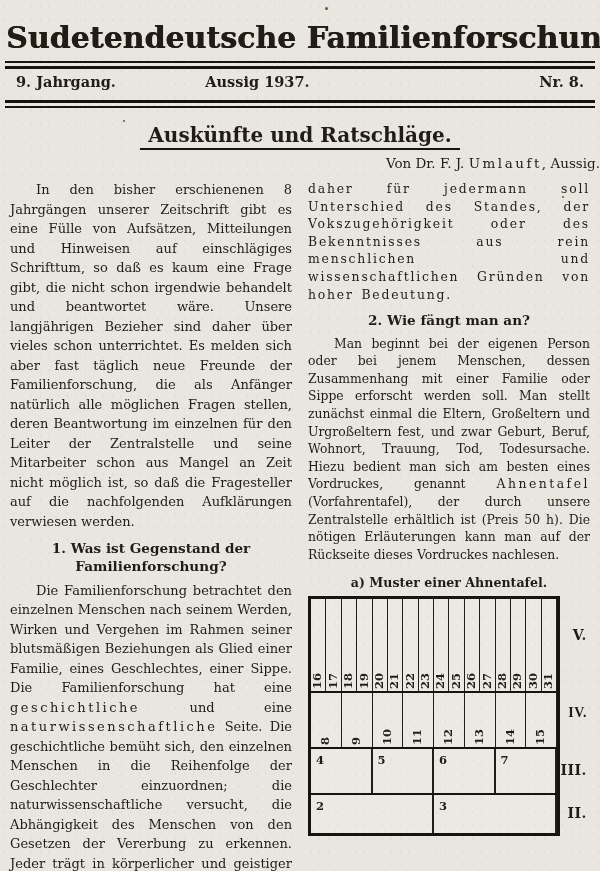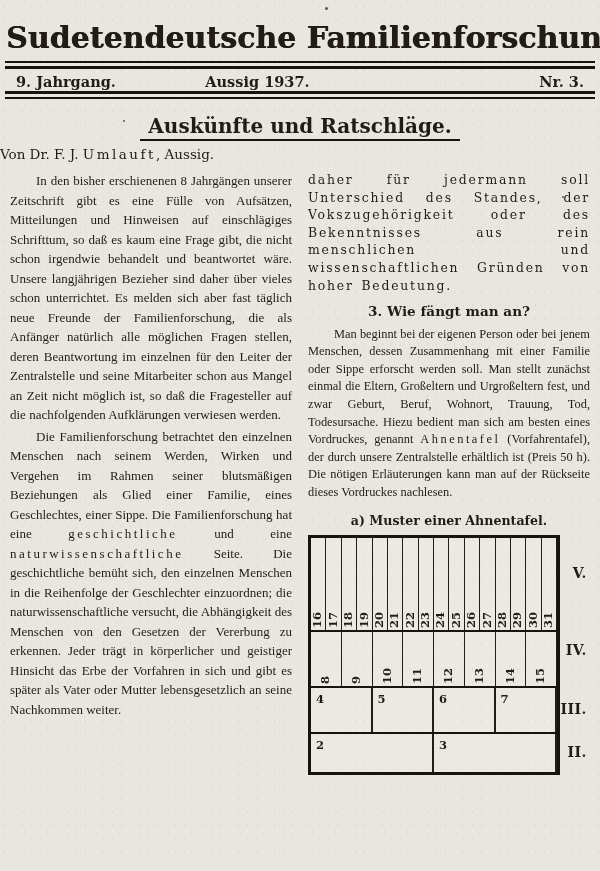--- a/index.html
+++ b/index.html
@@ -29,45 +29,45 @@
     font-weight:bold;
     letter-spacing:0px;
     white-space:nowrap;
     text-shadow:0.6px 0 #211c15;
   }
   .rule{margin:0 5px;}
   .rule-a{border-top:2px solid #17130d;border-bottom:3px solid #17130d;height:3px;}
   .rule-b{border-top:3px solid #17130d;border-bottom:2px solid #17130d;height:3px;}
   .issue-line{
     display:flex;align-items:baseline;
-    padding:4px 16px 1px;
+    padding:4px 16px 10px;
     font-weight:bold;font-size:14.5px;
   }
   .issue-line span{flex:1;}
   .issue-line .mid{}
   .issue-line .right{text-align:right;}
 
   
   .title{margin:15px 0 0;text-align:center;font-size:20px;font-weight:bold;}
   .title-inner{border-bottom:2.5px solid #17130d;padding:0 8px 1px;}
   .subtitle{
     margin:11px 18px 0;
     text-align:center;font-weight:bold;
     font-size:13.4px;line-height:1.4;
   }
-  .byline{margin:8px 0 0;text-align:left;font-size:13.5px;}
+  .byline{margin:8px 0 0;text-align:right;font-size:13.5px;}
   .byline .name{letter-spacing:2.5px;}
 
   
   .columns{display:flex;gap:16px;padding:9px 10px 0;}
   .col{flex:1;min-width:0;text-align:justify;}
   .col-left{font-size:13px;line-height:1.5;}
   .col-right{font-size:12.4px;line-height:1.42;}
   .body-p{margin:0 0 2px;}
-  .indent{text-indent:26px;font-family:Liberation Serif, serif;}
+  .indent{text-indent:26px;}
   .gesperrt{letter-spacing:2.5px;}
   .gesperrt-p{letter-spacing:1.8px;word-spacing:2px;}
   .sec-heading{font-size:13.6px;text-align:center;font-weight:bold;margin:8px 2px 5px;line-height:1.35;}
   .chart-caption{text-align:center;font-weight:bold;font-size:12.6px;margin:10px 0 5px;}
 
   
   .ahnentafel-wrap{position:relative;width:252px;margin:2px 0 0 0;}
   .ahnentafel{border:3px solid #17130d;display:flex;flex-direction:column;background:rgba(255,255,255,0.12);}
   .atrow{display:flex;position:relative;}
   .atrow:not(:last-child){border-bottom:2px solid #17130d;}
@@ -81,55 +81,56 @@
   .atrow-3 .atcell:not(:last-child){border-right:2px solid #221d16;}
   .atcell.rot{display:flex;align-items:flex-end;justify-content:center;padding-bottom:2px;}
   .atnum{font-weight:bold;font-size:11.5px;line-height:1;}
   .rot .atnum{writing-mode:vertical-rl;transform:rotate(180deg);}
   .atcell.tl{padding:2px 0 0 5px;}
   .rank-label{
     position:absolute;right:-30px;top:50%;transform:translateY(-50%);
     font-weight:bold;font-size:14px;letter-spacing:0.5px;
   }
   .atrow-0 .rank-label{top:40%;}
-  .atrow-1 .rank-label{top:36%;}
+  .atrow-1 .rank-label{top:36%;font-family:Liberation Serif, serif;}
 </style>
 </head>
 <body>
 
 <div class="page">
   <div class="speck s1"></div>
   <div class="speck s2"></div>
   <div class="speck s3"></div>
 
   <header>
     <h1 class="masthead">Sudetendeutsche Familienforschung</h1>
     <div class="rule rule-a"></div>
     <div class="issue-line">
       <span>9. Jahrgang.</span>
       <span class="mid">Aussig 1937.</span>
-      <span class="right">Nr. 3.</span>
+      <span class="right">Nr. 8.</span>
     </div>
     <div class="rule rule-b"></div>
   </header>
 
   <section>
     <h2 class="title"><span class="title-inner">Auskünfte und Ratschläge.</span></h2>
     <p class="byline"><span>Von Dr. F. J. </span><span class="name">Umlauft</span><span>, Aussig.</span></p>
   </section>
 
   <section class="columns">
     <div class="col col-left">
       <p class="body-p indent">In den bisher erschienenen 8 Jahrgängen unserer Zeitschrift gibt es eine Fülle von Aufsätzen, Mitteilungen und Hinweisen auf einschlägiges Schrifttum, so daß es kaum eine Frage gibt, die nicht schon irgendwie behandelt und beantwortet wäre. Unsere langjährigen Bezieher sind daher über vieles schon unterrichtet. Es melden sich aber fast täglich neue Freunde der Familienforschung, die als Anfänger natürlich alle möglichen Fragen stellen, deren Beantwortung im einzelnen für den Leiter der Zentralstelle und seine Mitarbeiter schon aus Mangel an Zeit nicht möglich ist, so daß die Fragesteller auf die nachfolgenden Aufklärungen verwiesen werden.</p>
+      <h3 class="sec-heading">1. Was ist Gegenstand der Familienforschung?</h3>
       <p class="body-p indent"><span>Die Familienforschung betrachtet den einzelnen Menschen nach seinem Werden, Wirken und Vergehen im Rahmen seiner blutsmäßigen Beziehungen als Glied einer Familie, eines Geschlechtes, einer Sippe. Die Familienforschung hat eine </span><span class="gesperrt">geschichtliche</span><span> und eine </span><span class="gesperrt">naturwissenschaftliche</span><span> Seite. Die geschichtliche bemüht sich, den einzelnen Menschen in die Reihenfolge der Geschlechter einzuordnen; die naturwissenschaftliche versucht, die Abhängigkeit des Menschen von den Gesetzen der Vererbung zu erkennen. Jeder trägt in körperlicher und geistiger Hinsicht das Erbe der Vorfahren in sich und gibt es später als Vater oder Mutter lebensgesetzlich an seine Nachkommen weiter. </span></p>
     </div>
 
     <div class="col col-right">
       <p class="body-p gesperrt-p">daher für jedermann soll Unterschied des Standes, der Vokszugehörigkeit oder des Bekenntnisses aus rein menschlichen und wissenschaftlichen Gründen von hoher Bedeutung.</p>
-      <h3 class="sec-heading">3. Wie fängt man an?</h3>
+      <h3 class="sec-heading">2. Wie fängt man an?</h3>
       <p class="body-p indent"><span>Man beginnt bei der eigenen Person oder bei jenem Menschen, dessen Zusammenhang mit einer Familie oder Sippe erforscht werden soll. Man stellt zunächst einmal die Eltern, Großeltern und Urgroßeltern fest, und zwar Geburt, Beruf, Wohnort, Trauung, Tod, Todesursache. Hiezu bedient man sich am besten eines Vordruckes, genannt </span><span class="gesperrt">Ahnentafel</span><span> (Vorfahrentafel), der durch unsere Zentralstelle erhältlich ist (Preis 50 h). Die nötigen Erläuterungen kann man auf der Rückseite dieses Vordruckes nachlesen.</span></p>
       <p class="chart-caption">a) Muster einer Ahnentafel.</p>
       <div class="ahnentafel-wrap">
         <div class="ahnentafel">
             <div class="atrow atrow-0">
               <div class="atcell rot">
                 <span class="atnum">16</span>
               </div>
               <div class="atcell rot">
                 <span class="atnum">17</span>

